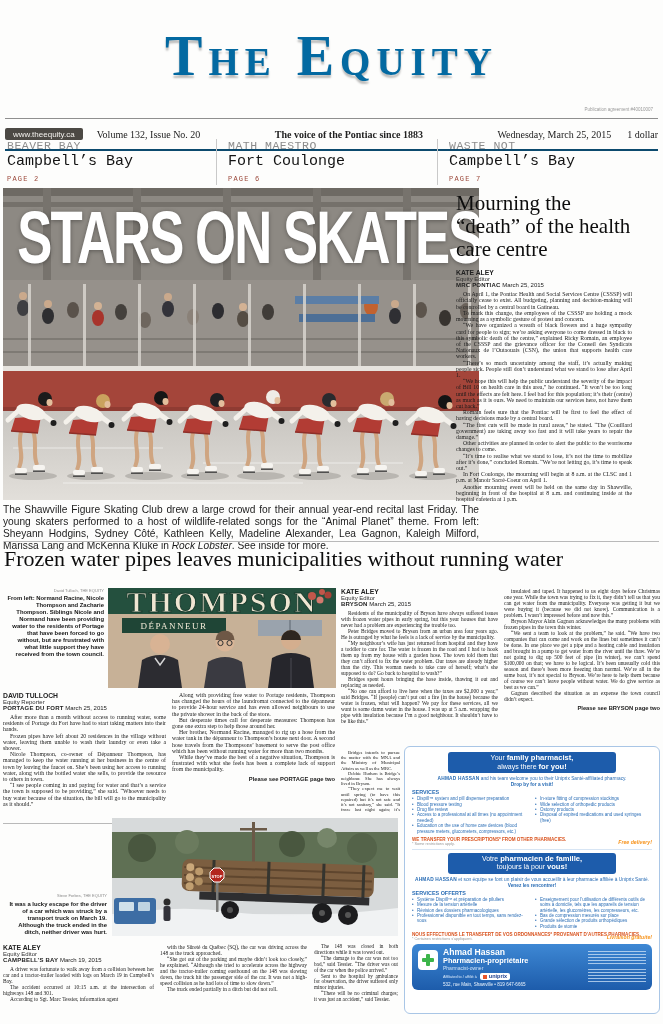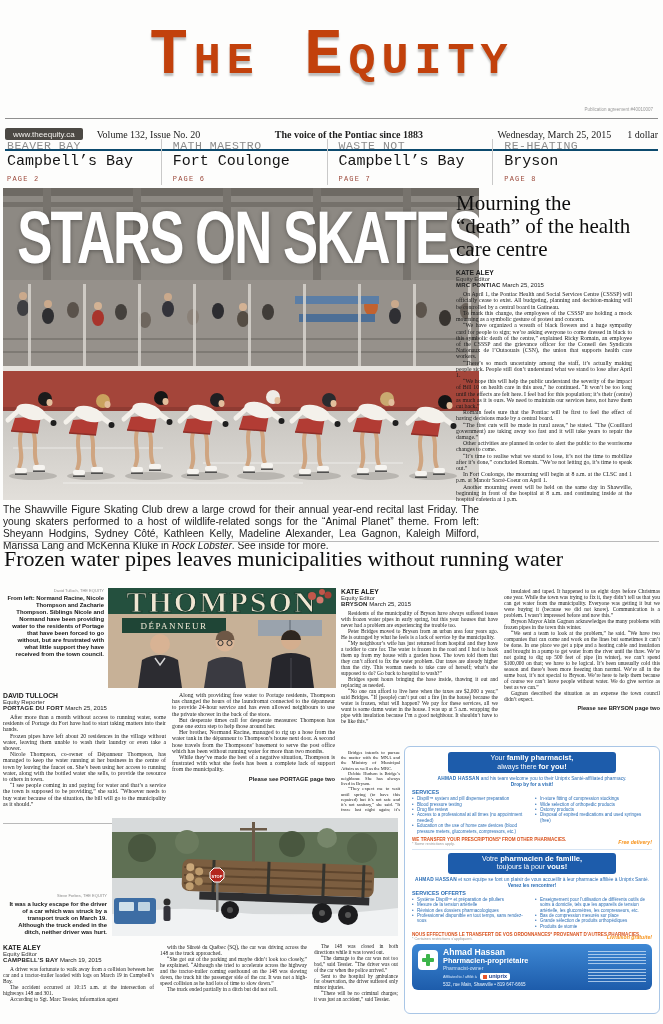--- a/index.html
+++ b/index.html
@@ -2,22 +2,22 @@
 <html><head>
 <meta charset="utf-8">
 <style>
   * { margin:0; padding:0; box-sizing:border-box; }
   body { background:#e9e7e3; font-family:"Liberation Serif","DejaVu Serif",serif; }
   #page { position:relative; width:663px; height:1024px; background:#fdfdfc; margin:0 auto;
           overflow:hidden; color:#1a1a1a; }
 
   
   .masthead { position:absolute; top:2px; left:0; right:0; height:112px; text-align:center; }
-  .masthead-title { font-family:Liberation Mono, monospace; font-weight:bold; font-variant:small-caps;
-    font-size:64px; line-height:108px; letter-spacing:6px; color:#c2410c;
+  .masthead-title { font-family:Liberation Serif, serif; font-weight:bold; font-variant:small-caps;
+    font-size:56px; line-height:108px; letter-spacing:6px; color:#0369a1;
     text-shadow:0 3px 2px rgba(0,0,0,.25); }
   .pub-agreement { position:absolute; right:10px; bottom:2px; font-family:"Liberation Sans",sans-serif;
     font-size:4.5px; color:#999; }
 
   
   .infobar { position:absolute; top:118px; left:5px; right:5px; height:33px;
     border-top:1px solid #8f8f8f; border-bottom:2px solid #0c4a6e;
     display:flex; align-items:center; font-size:10px; color:#222; }
   .site-box { background:#4c4944; color:#f4f2ee; font-family:"Liberation Sans",sans-serif;
     font-size:8px; padding:1.5px 8px; border-radius:2px; margin-right:14px; cursor:pointer; }
@@ -155,25 +155,20 @@
     <div class="teaser">
       <div class="kicker">MATH MAESTRO</div>
       <div class="teaser-title">Fort Coulonge</div>
       <div class="teaser-page">PAGE 6</div>
     </div>
     <div class="teaser">
       <div class="kicker">WASTE NOT</div>
       <div class="teaser-title">Campbell’s Bay</div>
       <div class="teaser-page">PAGE 7</div>
     </div>
-    <div class="teaser">
-      <div class="kicker">RE-HEATING</div>
-      <div class="teaser-title">Bryson</div>
-      <div class="teaser-page">PAGE 8</div>
-    </div>
   </div>
 
   <div class="lead-photo">
     <svg width="476" height="312" viewBox="0 0 476 312">
       <defs>
         <linearGradient id="iceGrad" x1="0" y1="0" x2="0" y2="1">
           <stop offset="0" stop-color="#c8c5c0"></stop>
             <stop offset="1" stop-color="#e2dfda"></stop>
         </linearGradient>
         <g id="sk">

